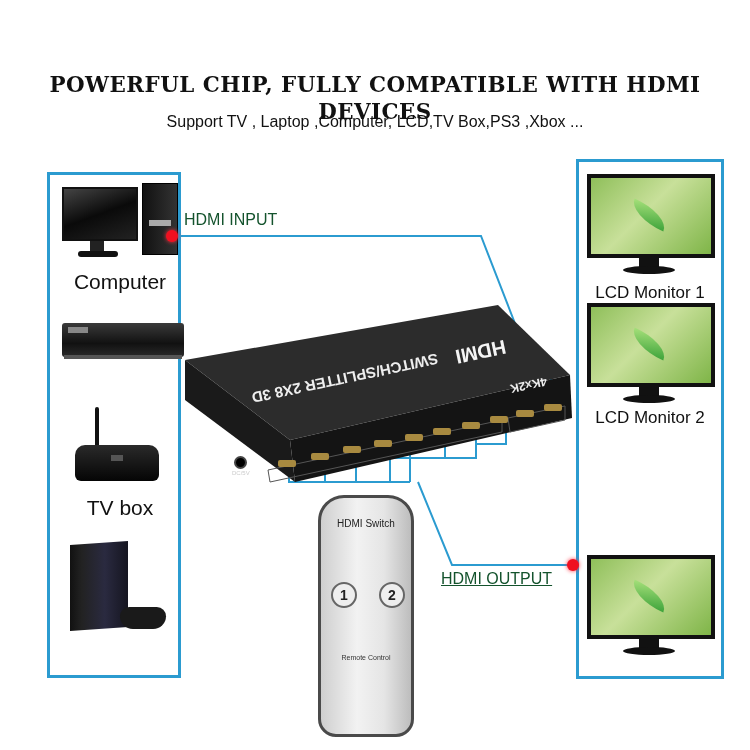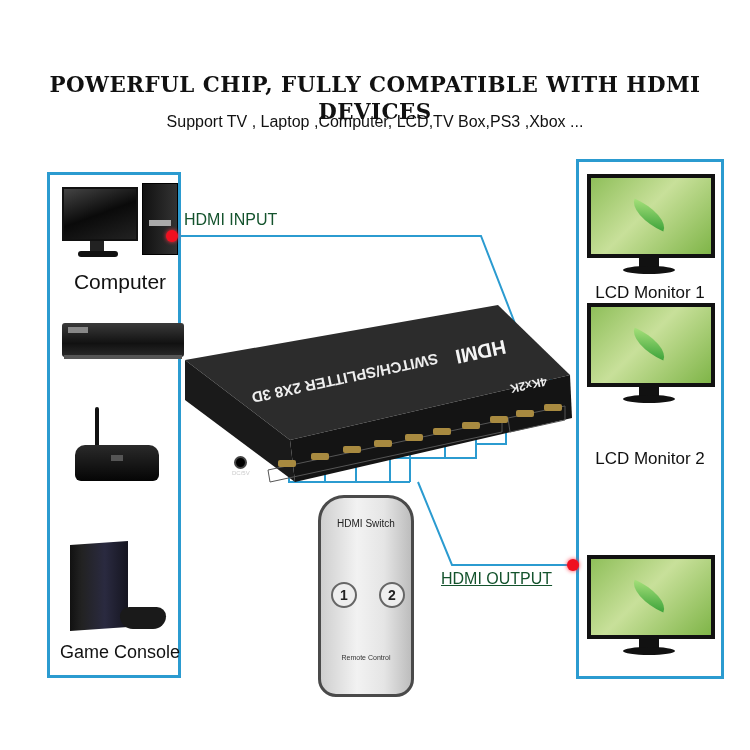--- a/index.html
+++ b/index.html
@@ -65,26 +65,26 @@
     <div class="abs" style="left:0;top:0;width:122px;height:34px;background:linear-gradient(180deg,#3a3a3a,#111 60%,#2a2a2a);border-radius:3px;"></div>
     <div class="abs" style="left:6px;top:4px;width:20px;height:6px;background:#888;"></div>
     <div class="abs" style="left:2px;top:32px;width:118px;height:4px;background:#555;"></div>
   </div>
 
   <div class="abs" style="left:25px;top:232px;width:90px;height:78px;">
     <div class="abs" style="left:20px;top:0;width:4px;height:42px;background:#111;border-radius:2px;"></div>
     <div class="abs" style="left:0;top:38px;width:84px;height:36px;background:linear-gradient(180deg,#2a2a2a,#050505);border-radius:10px 10px 6px 6px;"></div>
     <div class="abs" style="left:36px;top:48px;width:12px;height:6px;background:#555;"></div>
   </div>
+  <div class="abs label" style="left:0;top:321px;width:140px;">TV box</div>
 
   <div class="abs" style="left:20px;top:368px;width:110px;height:92px;">
     <div class="abs" style="left:0;top:0;width:58px;height:86px;background:linear-gradient(90deg,#111 0%,#222 20%,#2a2a40 60%,#151520 100%);transform:skewY(-4deg);"></div>
     <div class="abs" style="left:50px;top:64px;width:46px;height:22px;background:#1a1a1a;border-radius:10px 10px 14px 14px;"></div>
   </div>
-  <div class="abs label" style="left:0;top:467px;width:140px;font-size:18px;">Game Console</div>
 </div>
 
 <div class="abs dot" style="left:166px;top:230px;"></div>
 <div class="abs blue-label" style="left:184px;top:211px;">HDMI INPUT</div>
 
 <div class="abs" style="left:180px;top:300px;width:405px;height:190px;">
   <svg width="405" height="190">
     <polygon points="5,60 318,5 390,75 110,140" fill="#2c2c2c"></polygon>
     <polygon points="5,60 110,140 115,182 5,100" fill="#1a1a1a"></polygon>
     <polygon points="110,140 390,75 392,118 115,182" fill="#141414"></polygon>
@@ -104,21 +104,21 @@
   <div class="abs" style="left:336px;top:110px;width:18px;height:7px;background:#a88a40;border-radius:2px;"></div>
   <div class="abs" style="left:364px;top:104px;width:18px;height:7px;background:#a88a40;border-radius:2px;"></div>
 
   <div class="abs" style="left:70px;top:70px;color:#eee;font-size:15px;font-weight:bold;transform:rotate(168deg);white-space:nowrap;">SWITCH/SPLITTER 2X8 3D</div>
   <div class="abs" style="left:275px;top:40px;color:#f5f5f5;font-size:20px;font-weight:bold;transform:rotate(168deg);">HDMI</div>
   <div class="abs" style="left:330px;top:78px;color:#eee;font-size:12px;font-weight:bold;transform:rotate(168deg);">4Kx2K</div>
   <div class="abs" style="left:52px;top:170px;color:#ccc;font-size:6px;">DC/5V</div>
   <div class="abs" style="left:54px;top:156px;width:9px;height:9px;border-radius:50%;background:#000;border:2px solid #444;"></div>
 </div>
 
-<div class="abs remote" style="left:318px;top:495px;width:96px;height:202px;">
+<div class="abs remote" style="left:318px;top:495px;width:96px;height:242px;">
   <div class="abs" style="left:0;top:20px;width:90px;text-align:center;font-size:10px;color:#222;">HDMI Switch</div>
   <div class="abs rbtn" style="left:10px;top:84px;">1</div>
   <div class="abs rbtn" style="left:58px;top:84px;">2</div>
   <div class="abs" style="left:0;top:156px;width:90px;text-align:center;font-size:7px;color:#333;">Remote Control</div>
 </div>
 
 <div class="abs panel" style="left:576px;top:159px;width:148px;height:520px;">
 
   <div class="abs" style="left:8px;top:12px;width:128px;height:108px;">
     <div class="abs monitor-screen" style="left:0;top:0;width:120px;height:76px;border:4px solid #111;">
@@ -129,21 +129,21 @@
   </div>
   <div class="abs mlabel" style="left:0;top:121px;width:142px;">LCD Monitor 1</div>
 
   <div class="abs" style="left:8px;top:141px;width:128px;height:108px;">
     <div class="abs monitor-screen" style="left:0;top:0;width:120px;height:76px;border:4px solid #111;">
       <div class="leaf" style="left:38px;top:28px;"></div>
     </div>
     <div class="abs" style="left:52px;top:84px;width:20px;height:10px;background:#111;"></div>
     <div class="abs" style="left:36px;top:92px;width:52px;height:8px;background:#111;border-radius:50%;"></div>
   </div>
-  <div class="abs mlabel" style="left:0;top:246px;width:142px;margin-top:41px;">LCD Monitor 2</div>
+  <div class="abs mlabel" style="left:0;top:246px;width:142px;">LCD Monitor 2</div>
 
   <div class="abs" style="left:8px;top:393px;width:128px;height:108px;">
     <div class="abs monitor-screen" style="left:0;top:0;width:120px;height:76px;border:4px solid #111;">
       <div class="leaf" style="left:38px;top:28px;"></div>
     </div>
     <div class="abs" style="left:52px;top:84px;width:20px;height:10px;background:#111;"></div>
     <div class="abs" style="left:36px;top:92px;width:52px;height:8px;background:#111;border-radius:50%;"></div>
   </div>
 </div>
 

